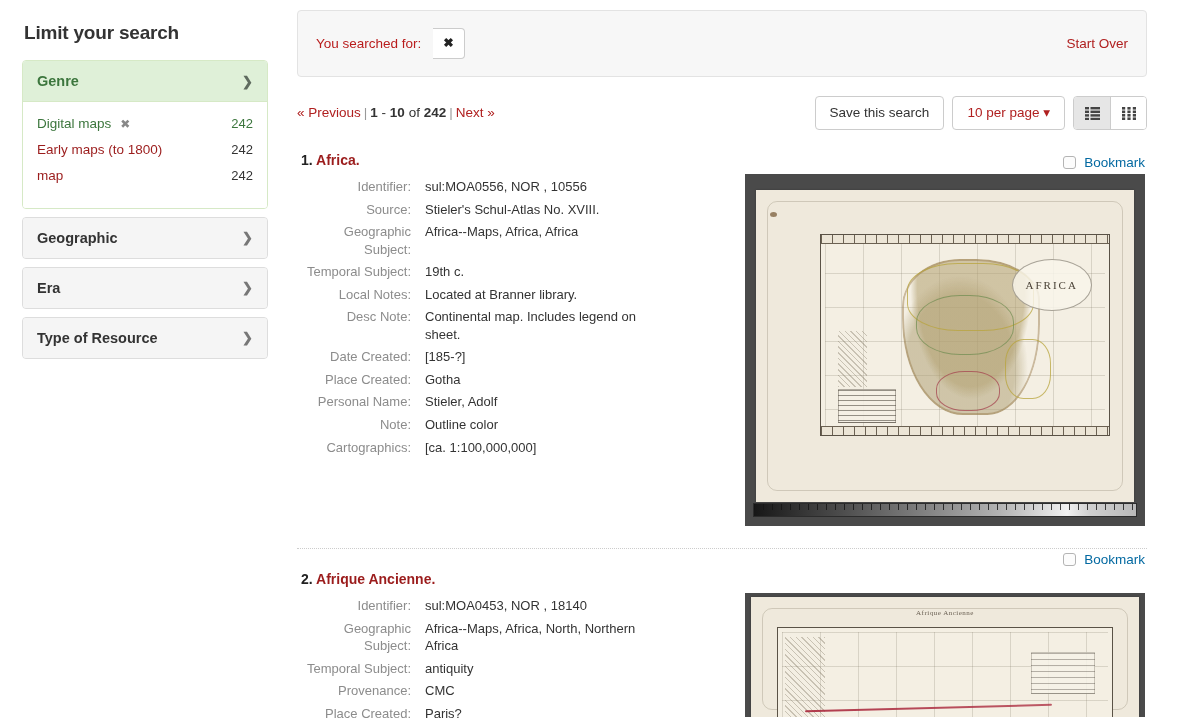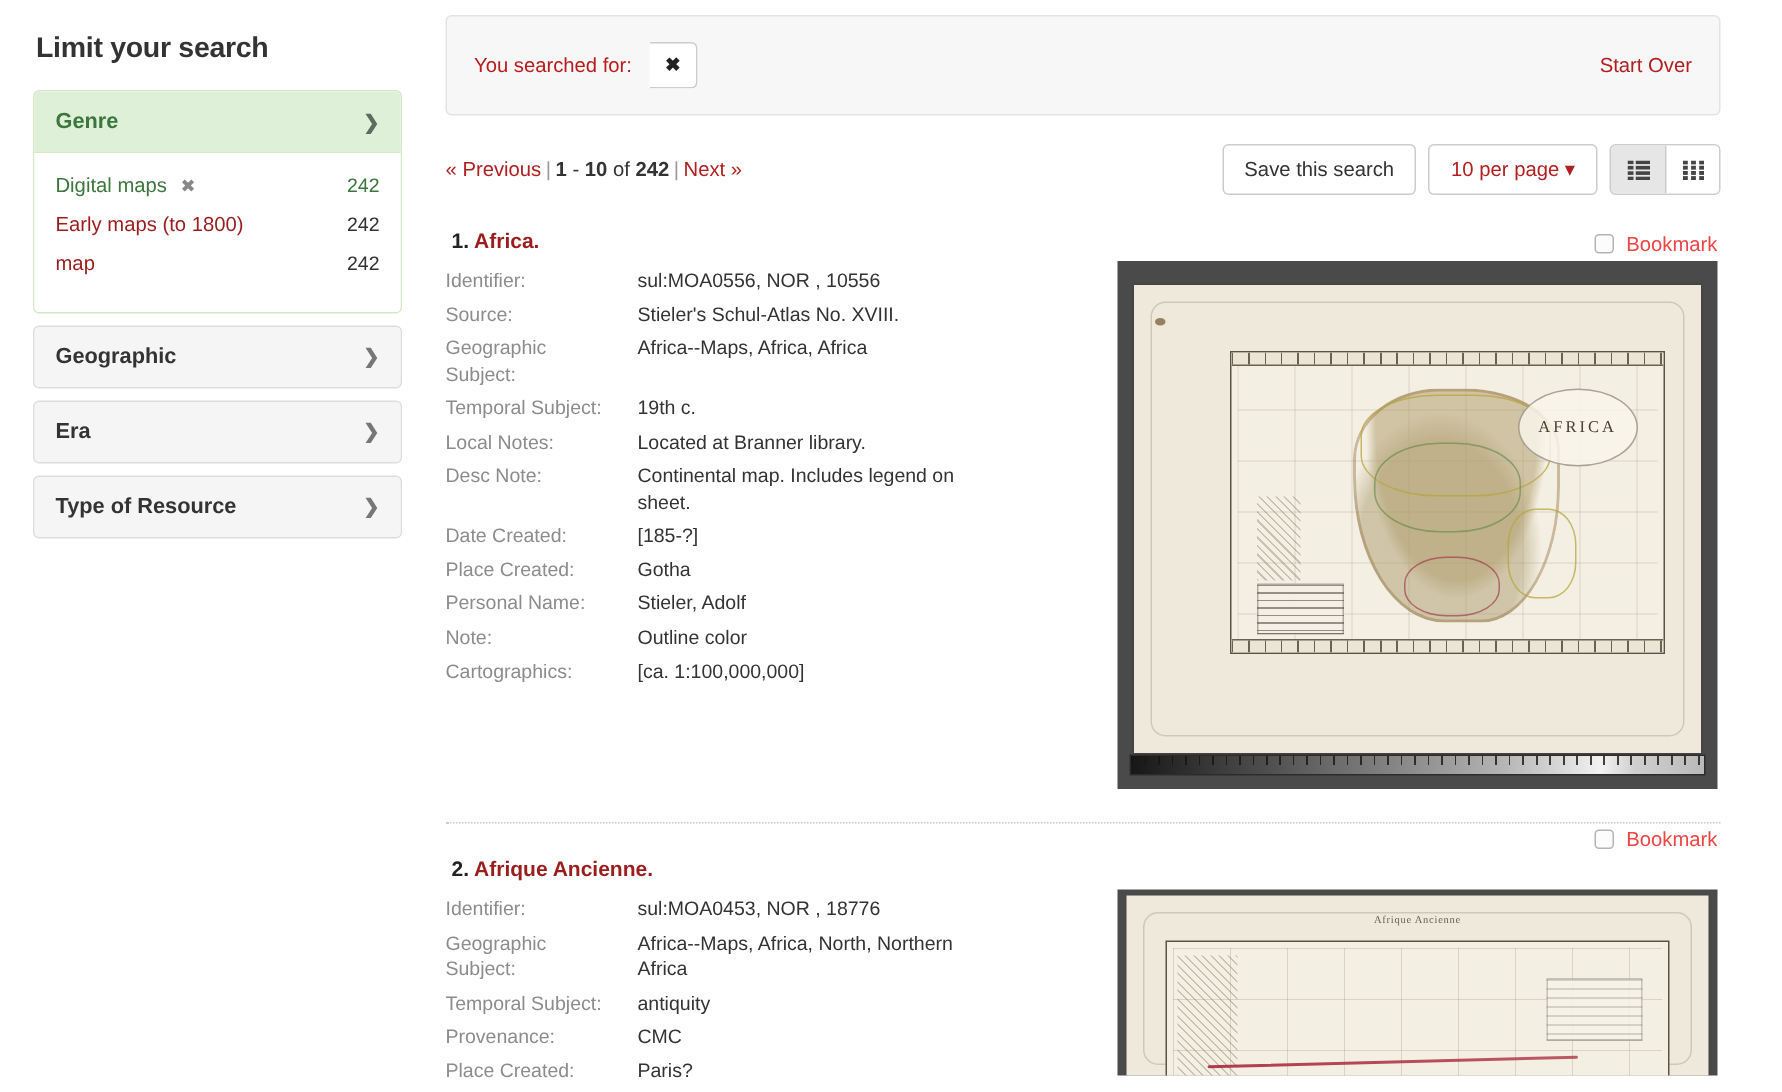--- a/index.html
+++ b/index.html
@@ -85,31 +85,31 @@
 
   
   .results { margin-top: 22px; }
   .result { position: relative; padding-bottom: 10px; }
   .result + .result { border-top: 1px dotted #cccccc; padding-top: 22px; margin-top: 12px; }
   .res-head { font-size: 14px; font-weight: bold; margin: 0 0 6px 4px; }
   .res-head .num { color: #222; }
   .res-head a { color: #9b1c1c; text-decoration: none; }
   .bookmark {
     position: absolute; right: 2px; top: 3px; display: flex; align-items: center;
-    font-size: 13.5px; color: #ef4444; white-space: nowrap;
+    font-size: 13.5px; color: #0369a1; white-space: nowrap;
   }
   .bookmark .cb {
     width: 13px; height: 13px; border: 1px solid #b4b4b4; border-radius: 3px;
     background: #fcfcfc; margin-right: 8px; display: inline-block;
   }
   .res-body { display: flex; align-items: flex-start; }
   .meta { width: 410px; flex: 0 0 410px; padding-top: 4px; }
   .mrow { display: flex; margin-bottom: 5px; line-height: 1.35; }
   .mlabel {
-    width: 128px; flex: 0 0 128px; text-align: left; padding-right: 14px;
+    width: 128px; flex: 0 0 128px; text-align: right; padding-right: 14px;
     font-size: 13px; color: #8c8c8c;
   }
   .mval { font-size: 13px; color: #333; max-width: 222px; }
   .thumb-wrap { margin-left: 38px; }
 
   
   .thumb {
     width: 400px; background: #4a4a4a; position: relative; overflow: hidden;
     display: flex; align-items: center; justify-content: center;
   }
@@ -398,21 +398,21 @@
           <span>Bookmark</span>
         </div>
         <h2 class="res-head">
           <span class="num">2.</span>
           <a href="#">Afrique Ancienne.</a>
         </h2>
         <div class="res-body">
           <div class="meta">
             <div class="mrow">
                 <div class="mlabel">Identifier:</div>
-                <div class="mval">sul:MOA0453, NOR , 18776</div>
+                <div class="mval">sul:MOA0453, NOR , 18140</div>
               </div>
             <div class="mrow">
                 <div class="mlabel">Geographic Subject:</div>
                 <div class="mval">Africa--Maps, Africa, North, Northern Africa</div>
               </div>
             <div class="mrow">
                 <div class="mlabel">Temporal Subject:</div>
                 <div class="mval">antiquity</div>
               </div>
             <div class="mrow">

